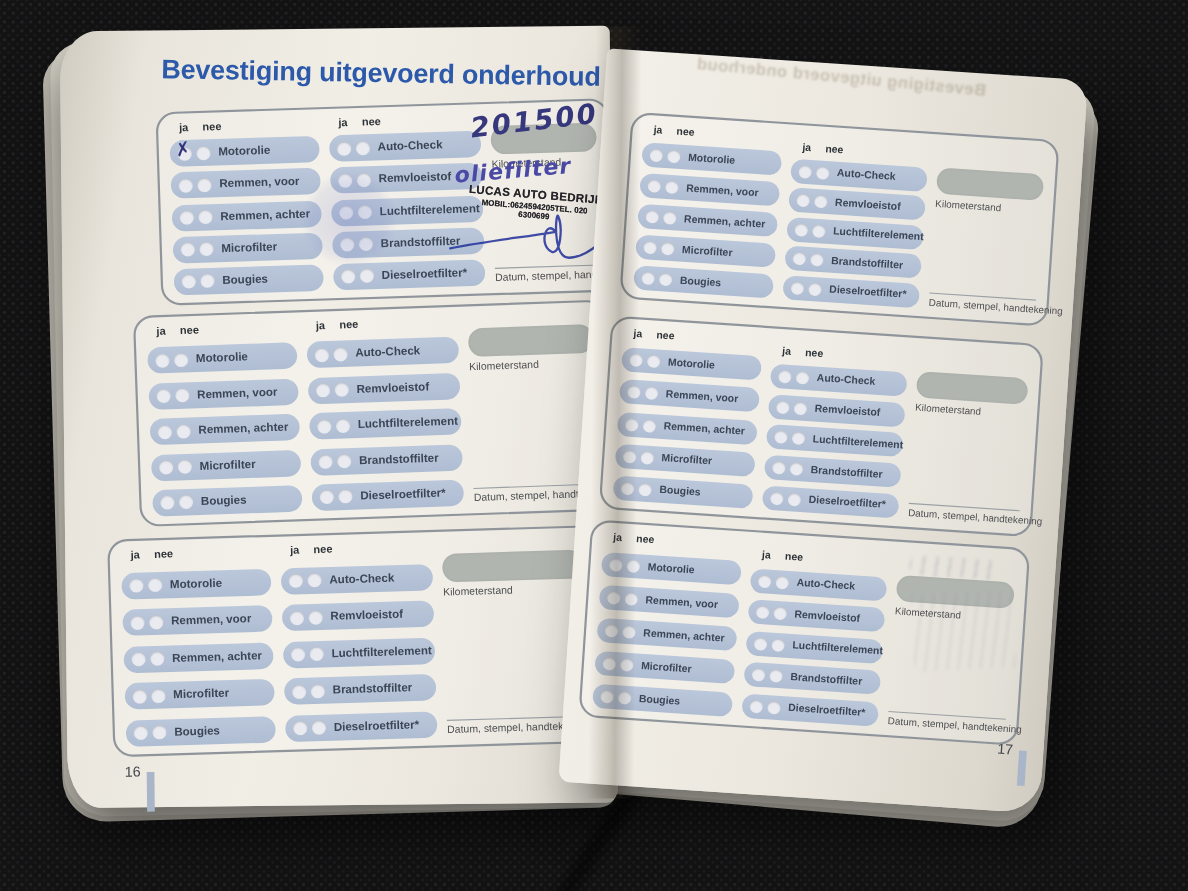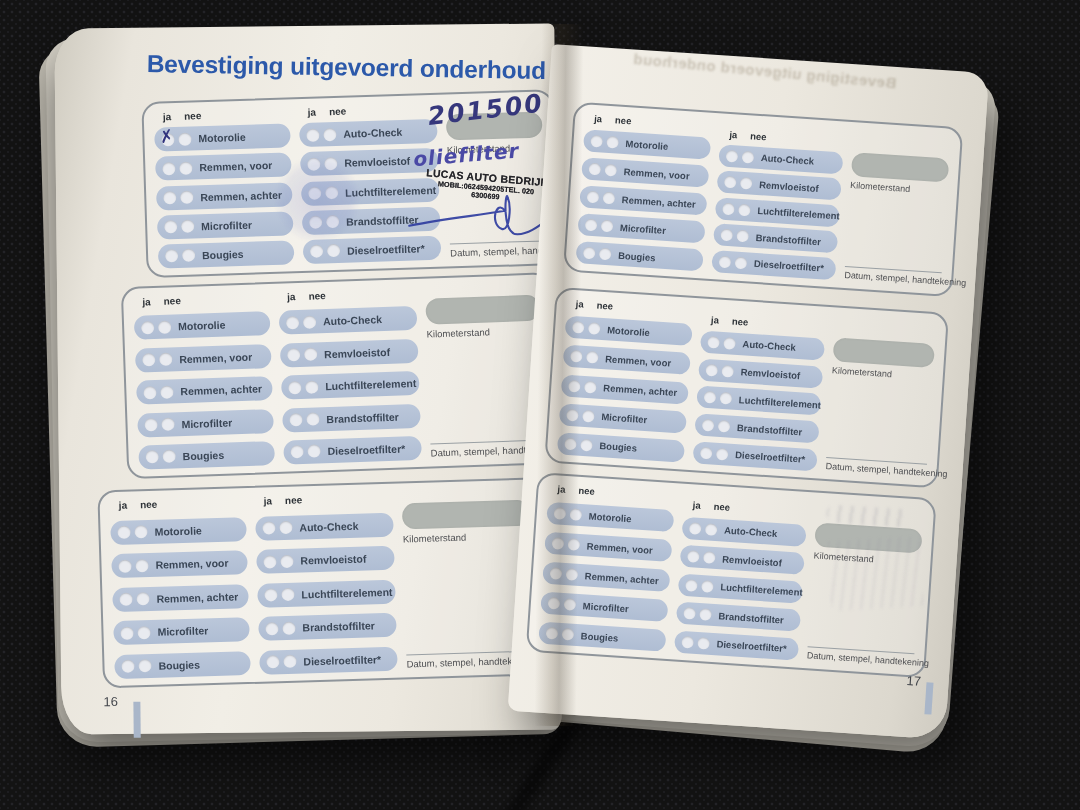--- a/index.html
+++ b/index.html
@@ -159,21 +159,21 @@
     transform:rotate(-7deg);filter:blur(1.6px);
   }
   .ghost-band-marks{
     position:absolute;left:10px;top:3px;right:14px;height:18px;
     background:repeating-linear-gradient(95deg, rgba(100,100,125,0.16) 0 3px, transparent 3px 12px);
     filter:blur(1.5px);border-radius:9px;
   }
 
   
   .pagenum{position:absolute;font-size:13px;color:#43464c;}
-  .pagenum-left{left:42px;top:666px;}
+  .pagenum-left{left:52px;top:666px;}
   .pagenum-right{left:396px;top:604px;}
   .page-marker{position:absolute;width:7px;background:#a9b6c9;}
   .marker-left{left:72px;top:674px;height:36px;}
   .marker-right{left:416px;top:612px;height:32px;}
 </style>
 </head>
 <body>
 
 <div class="seat-texture"></div>
 <div class="seat-texture2"></div>

